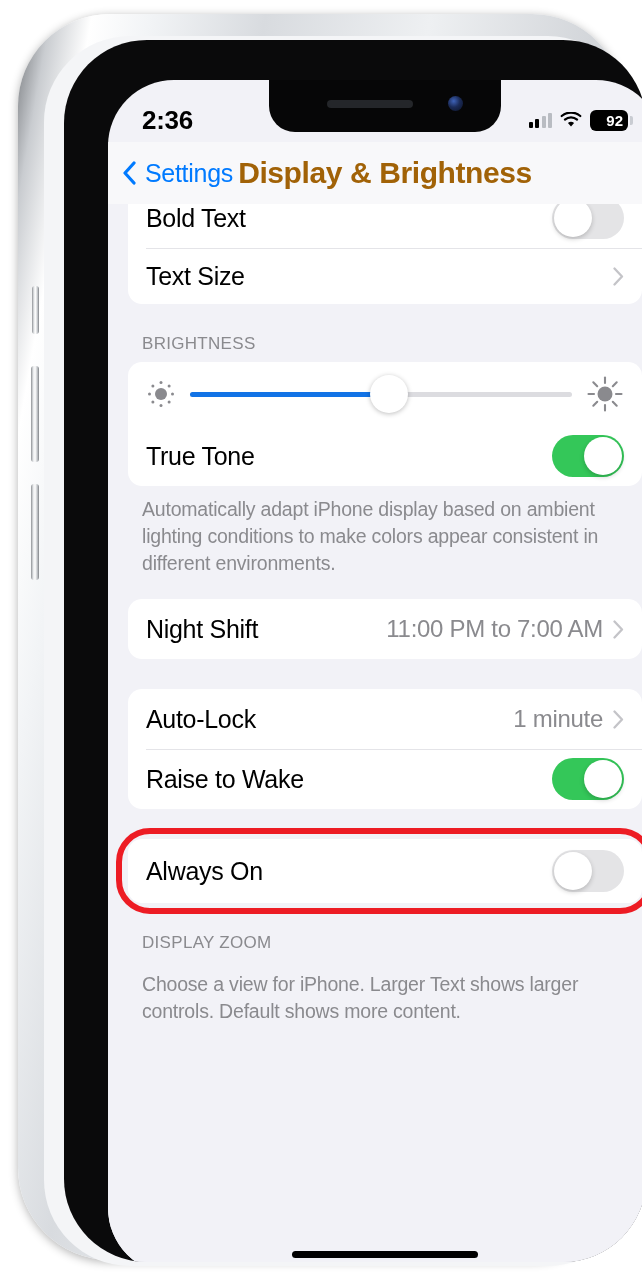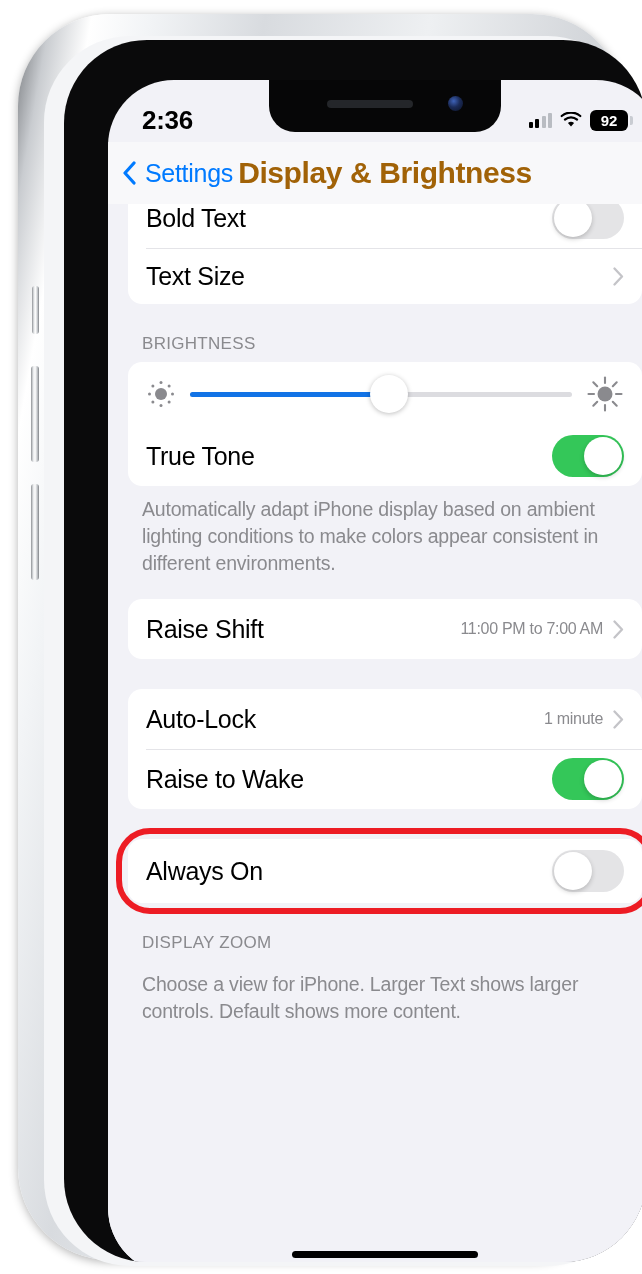--- a/index.html
+++ b/index.html
@@ -112,21 +112,21 @@
   .sb-signal i { width: 4px; background: #000; border-radius: 1px; display: block; }
   .sb-signal i:nth-child(1) { height: 6px; }
   .sb-signal i:nth-child(2) { height: 9px; }
   .sb-signal i:nth-child(3) { height: 12px; background: #b9bcc2; }
   .sb-signal i:nth-child(4) { height: 15px; background: #b9bcc2; }
   .sb-wifi { width: 22px; height: 16px; }
   .sb-batt {
     min-width: 38px; height: 21px;
     background: #000;
     border-radius: 6px;
-    display: flex; align-items: center; justify-content: center;
+    display: flex; align-items: center; justify-content: flex-end;
     padding: 0 5px;
     position: relative;
   }
   .sb-batt span {
     color: #fff;
     font-size: 15px;
     font-weight: bold;
     line-height: 1;
   }
   .sb-batt::after {
@@ -198,21 +198,21 @@
     background: #e4e4e8;
   }
   .row-label {
     font-size: 25px;
     color: #000;
     letter-spacing: -0.3px;
     flex: 1;
     white-space: nowrap;
   }
   .row-value {
-    font-size: 16px;
+    font-size: 24px;
     color: #8a8a8e;
     letter-spacing: -0.3px;
     margin-right: 10px;
     white-space: nowrap;
   }
   .chevron-r {
     width: 11px; height: 19px;
     flex: none;
   }
 
@@ -418,21 +418,21 @@
                   <div class="knob"></div>
                 </div>
             </div>
           </div>
           <div class="sec-footer">Automatically adapt iPhone display based on ambient lighting conditions to make colors appear consistent in different environments.</div>
 
           <div class="gap-b"></div>
 
           <div class="card">
             <div class="row">
-              <span class="row-label">Raise Shift</span>
+              <span class="row-label">Night Shift</span>
               <span class="row-value">11:00 PM to 7:00 AM</span>
               <svg class="chevron-r" viewBox="0 0 11 19">
                 <path d="M1.5 1.5 L9 9.5 L1.5 17.5" stroke="#c4c4c8" stroke-width="2.3" fill="none" stroke-linecap="round" stroke-linejoin="round"></path>
               </svg>
             </div>
           </div>
 
           <div class="gap-c"></div>
 
           <div class="card">

